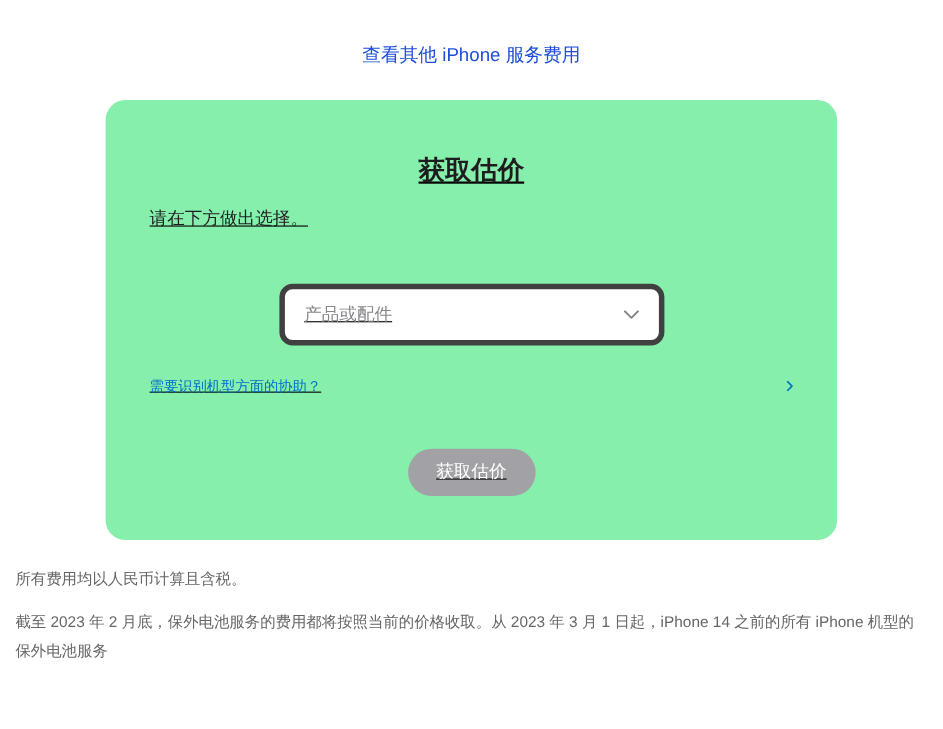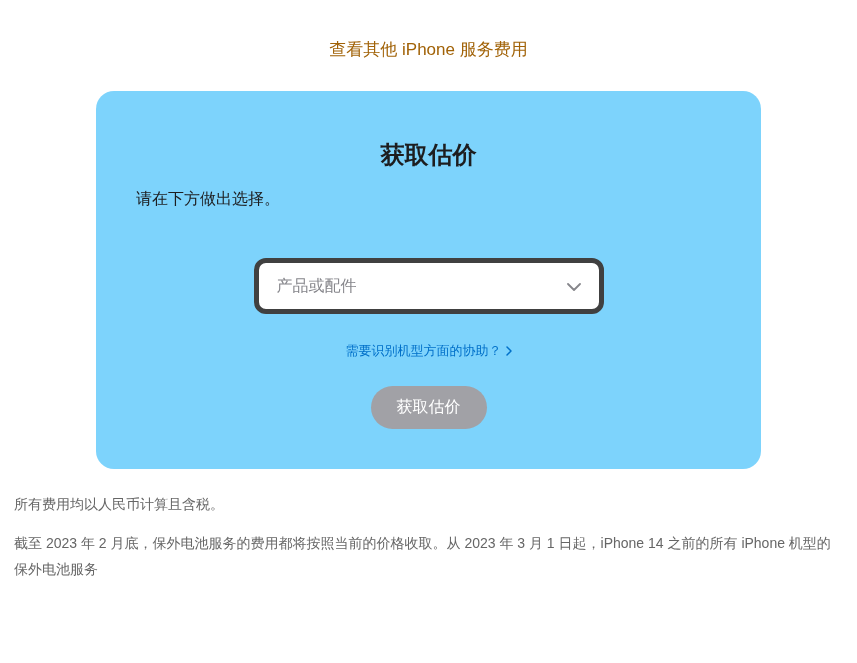--- a/index.html
+++ b/index.html
@@ -9,32 +9,33 @@
     }
     body {
       font-family: -apple-system, BlinkMacSystemFont, "Segoe UI", Helvetica, Arial, sans-serif;
       background: #ffffff;
       width: 857px;
       height: 663px;
       position: relative;
     }
     .top-link {
       text-align: center;
-      color: #a16207;
+      color: #1d4ed8;
       font-size: 17px;
       padding-top: 38px;
       padding-bottom: 30px;
       cursor: pointer;
     }
     .card {
       width: 665px;
       margin: 0 auto;
-      background: #7dd3fc;
+      background: #86efac;
       border-radius: 18px;
       padding: 48px 40px 40px 40px;
+      text-decoration: underline;
     }
     .card-title {
       font-size: 24px;
       font-weight: 600;
       text-align: center;
       color: #1d1d1f;
       margin-bottom: 18px;
     }
     .card-subtitle {
       font-size: 16px;
@@ -63,26 +64,26 @@
     }
     .select-box .chevron {
       position: absolute;
       right: 18px;
       top: 50%;
       transform: translateY(-50%);
       color: #86868b;
     }
     .help-link {
       display: flex;
-      justify-content: center;
+      justify-content: space-between;
       align-items: center;
       color: #0070c9;
       font-size: 13px;
       cursor: pointer;
-      margin-bottom: 26px;
+      margin-bottom: 48px;
       gap: 4px;
     }
     .help-link .chevron-right {
       display: inline-flex;
     }
     .submit-btn {
       display: block;
       margin: 0 auto;
       background: #a1a1a6;
       color: #ffffff;

